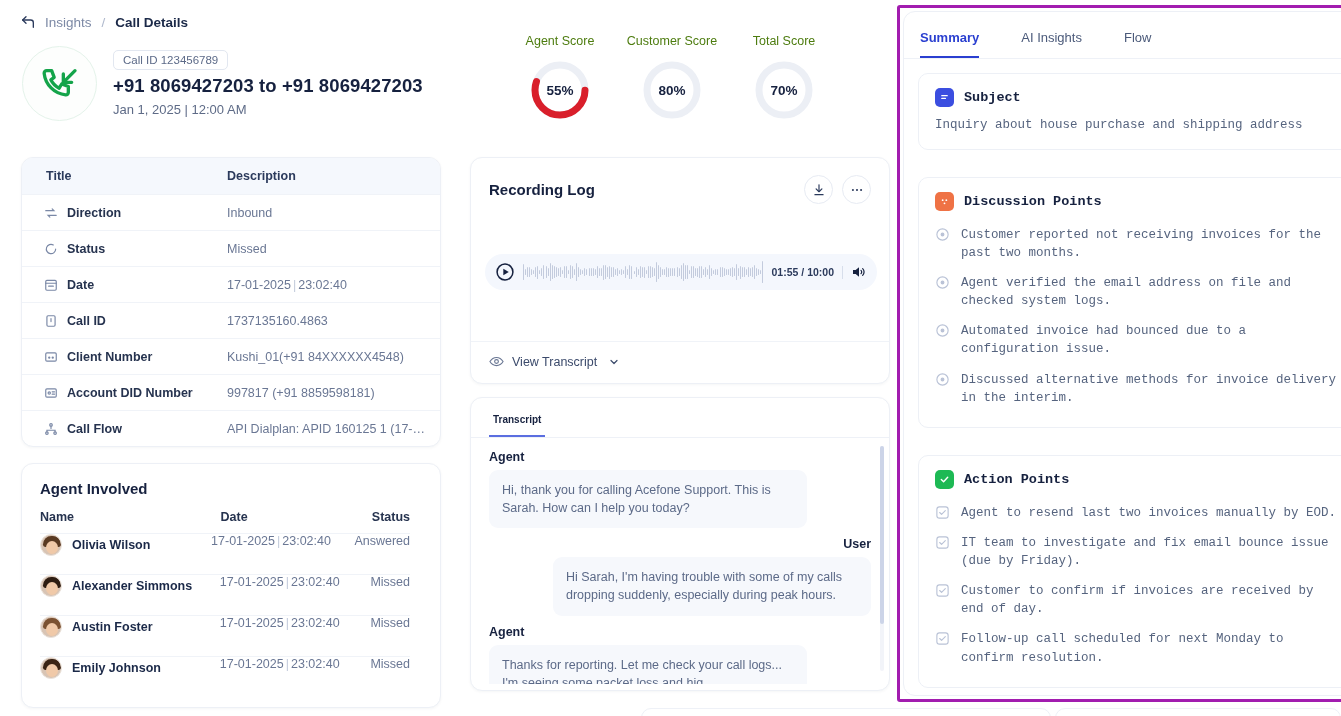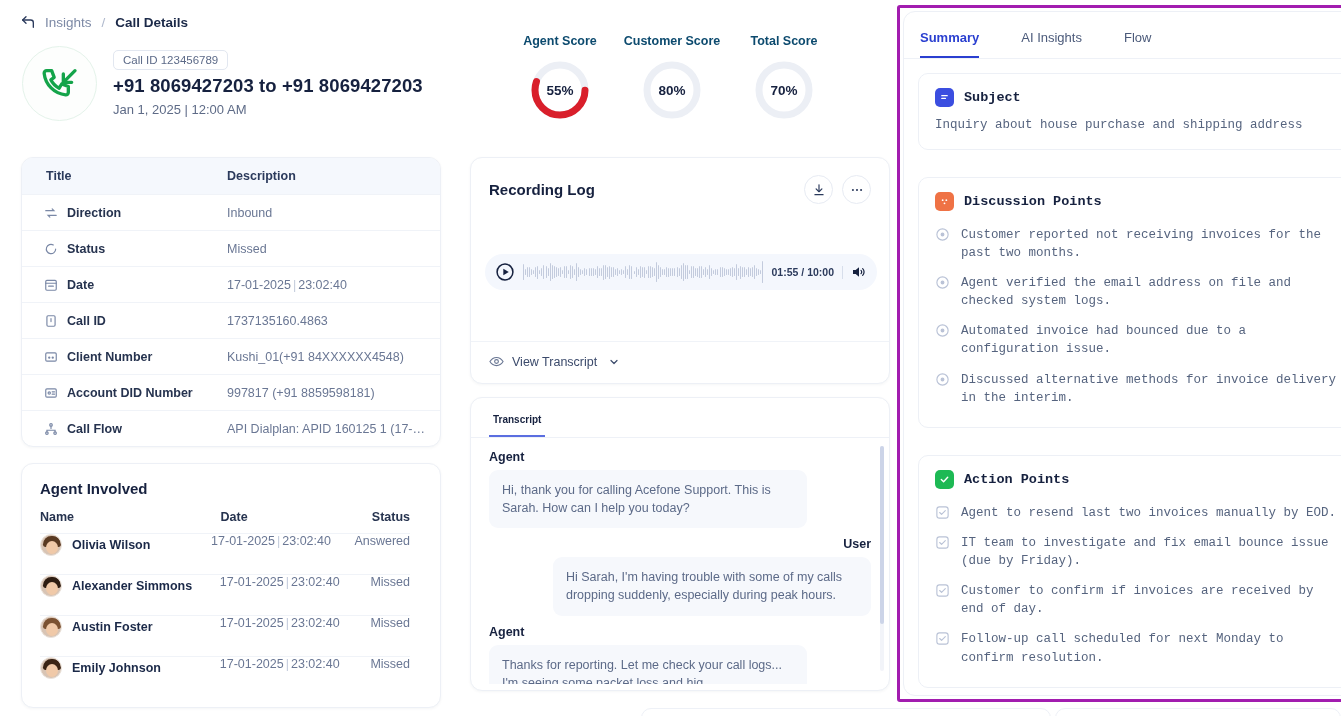--- a/index.html
+++ b/index.html
@@ -111,21 +111,21 @@
   .agent-name { font-weight: 700; color: #1b2948; }
   .agent-date { width: 155px; color: #6a7794; }
   .agent-status { flex: 1; color: #6a7794; }
 
   
   .mid-col { position: absolute; left: 458px; top: 0; width: 440px; height: 716px; }
   .scores {
     display: flex; gap: 0; padding: 34px 0 0 46px;
   }
   .score { width: 112px; display: flex; flex-direction: column; align-items: center; gap: 11px; }
-  .score-label { font-size: 12.5px; color: #0c4a6e; font-weight: 700; }
+  .score-label { font-size: 12.5px; color: #4d7c0f; font-weight: 400; }
   .gauge { position: relative; width: 62px; height: 62px; }
   .gauge svg { transform: rotate(-90deg); display: block; }
   .gauge .val {
     position: absolute; inset: 0; display: flex; align-items: center; justify-content: center;
     font-size: 13.5px; font-weight: 700; color: #16213f;
   }
 
   .rec-card { position: absolute; left: 12px; top: 157px; width: 420px; height: 227px; padding: 0; }
   .rec-head {
     display: flex; align-items: center; justify-content: space-between;

